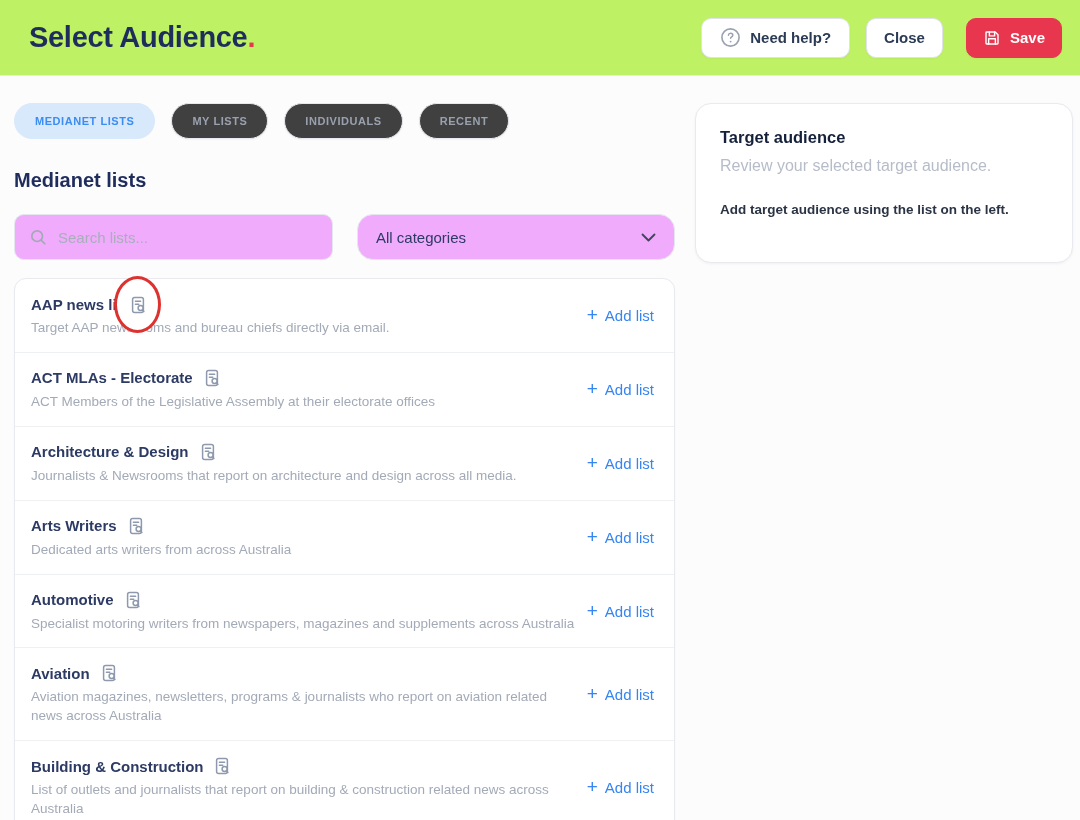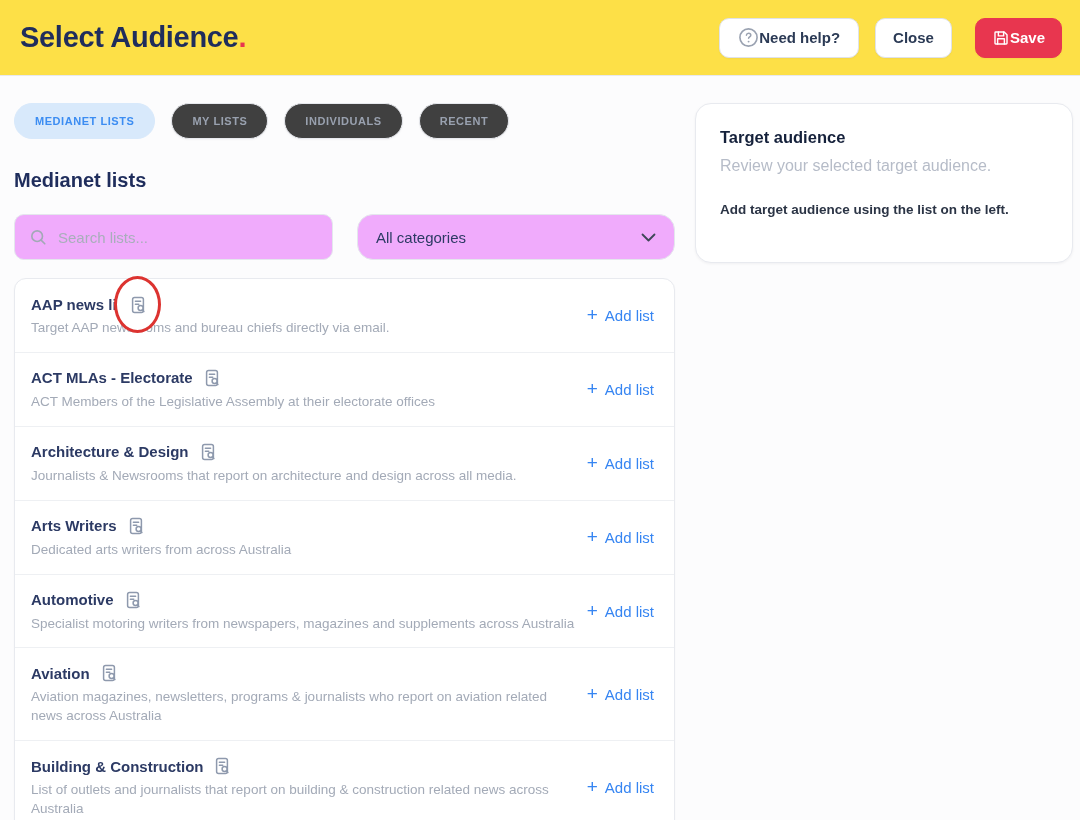--- a/index.html
+++ b/index.html
@@ -6,38 +6,39 @@
   html,body { width:1080px; height:820px; overflow:hidden; }
   body {
     font-family:"Liberation Sans", sans-serif;
     background:#fcfcfd;
     color:#1f2d5c;
   }
 
   
   .app-header {
     height:76px;
-    background:#fde047;
+    background:#bef264;
     border-bottom:1px solid #e8e9ed;
     display:flex;
     align-items:center;
-    padding:0 18px 0 20px;
+    padding:0 18px 0 29px;
   }
   .page-title {
     font-size:29px;
     font-weight:700;
     letter-spacing:-0.3px;
     color:#1f2d5c;
   }
   .page-title .accent { color:#e8364f; }
   .header-spacer { flex:1; }
   .btn {
     height:40px;
     display:inline-flex;
     align-items:center;
+    gap:9px;
     border-radius:10px;
     font-family:"Liberation Sans", sans-serif;
     font-size:15px;
     font-weight:600;
     cursor:pointer;
     border:1px solid #dfe2e9;
     background:#fff;
     color:#2b3a55;
     padding:0 18px;
     box-shadow:0 1px 2px rgba(16,24,40,.04);

